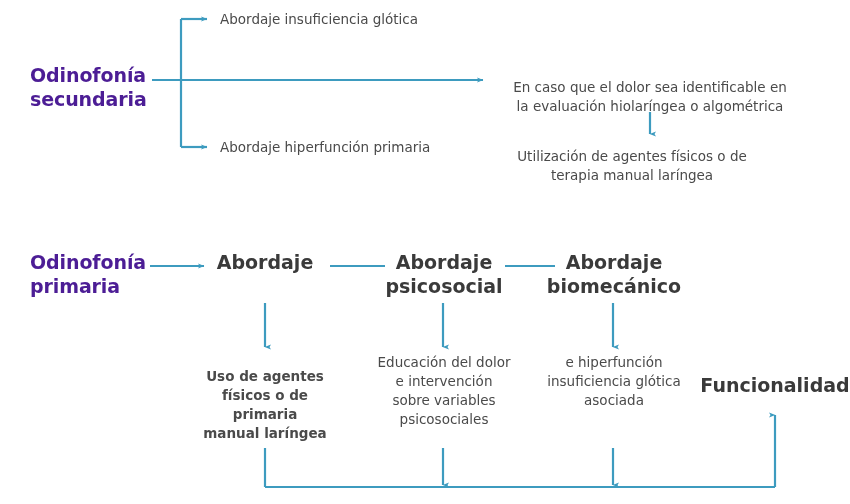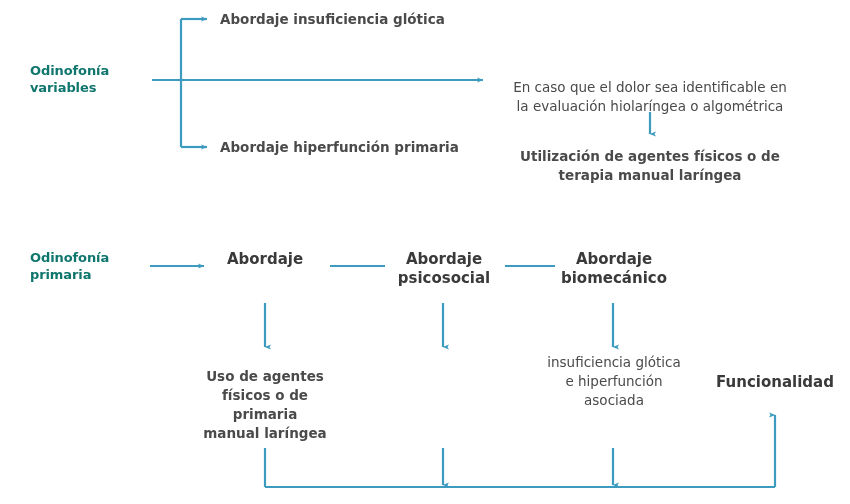--- a/index.html
+++ b/index.html
@@ -21,44 +21,44 @@
     top: 0;
     width: 850px;
     height: 504px;
     pointer-events: none;
   }
   .node {
     position: absolute;
     box-sizing: border-box;
   }
   .heading-blue {
-    color: #0f766e;
+    color: #4c1d95;
     font-weight: bold;
-    font-size: 13px;
+    font-size: 19px;
     line-height: 1.28;
     letter-spacing: -0.1px;
     text-align: left;
   }
   .label-bold {
     color: #3A3A3A;
     font-weight: bold;
-    font-size: 15px;
+    font-size: 19px;
     line-height: 1.28;
     text-align: center;
   }
   .label-plain {
     color: #4A4A4A;
     font-weight: normal;
     font-size: 13.5px;
     line-height: 1.42;
     text-align: center;
   }
   .label-left {
     color: #4A4A4A;
-    font-weight: bold;
+    font-weight: normal;
     font-size: 13.5px;
     line-height: 1.42;
     text-align: left;
   }
 </style>
 </head>
 <body>
 
 <div id="stage">
 
@@ -100,37 +100,37 @@
     <line x1="265" y1="487" x2="775" y2="487" stroke="#3D9BBF" stroke-width="2.2"></line>
 
     <line x1="443" y1="448" x2="443" y2="485" stroke="#3D9BBF" stroke-width="2.2" marker-end="url(#ah-down)"></line>
     <line x1="613" y1="448" x2="613" y2="485" stroke="#3D9BBF" stroke-width="2.2" marker-end="url(#ah-down)"></line>
 
     <line x1="775" y1="487" x2="775" y2="415" stroke="#3D9BBF" stroke-width="2.2" marker-end="url(#ah-up)"></line>
   </svg>
 
   <div class="node heading-blue" style="left:30px; top:63px; width:120px;">
     <div>Odinofonía</div>
-    <div>variables</div>
+    <div>secundaria</div>
   </div>
 
   <div class="node label-left" style="left:220px; top:10px; width:260px;">
     <div>Abordaje insuficiencia glótica</div>
   </div>
 
   <div class="node label-left" style="left:220px; top:138px; width:260px;">
     <div>Abordaje hiperfunción primaria</div>
   </div>
 
   <div class="node label-plain" style="left:500px; top:78px; width:300px;">
     <div>En caso que el dolor sea identificable en</div>
     <div>la evaluación hiolaríngea o algométrica</div>
   </div>
 
-  <div class="node label-plain" style="left:510px; top:147px; width:280px;font-weight:bold;">
+  <div class="node label-plain" style="left:492px; top:147px; width:280px;">
     <div>Utilización de agentes físicos o de</div>
     <div>terapia manual laríngea</div>
   </div>
 
   <div class="node heading-blue" style="left:30px; top:250px; width:120px;">
     <div>Odinofonía</div>
     <div>primaria</div>
   </div>
 
   <div class="node label-bold" style="left:195px; top:250px; width:140px;">
@@ -146,24 +146,30 @@
     <div>Abordaje</div>
     <div>biomecánico</div>
   </div>
 
   <div class="node label-plain" style="left:190px; top:367px; width:150px;font-weight:bold;">
     <div>Uso de agentes</div>
     <div>físicos o de primaria</div>
     <div>manual laríngea</div>
   </div>
 
+  <div class="node label-plain" style="left:368px; top:353px; width:152px;">
+    <div>Educación del dolor</div>
+    <div>e intervención</div>
+    <div>sobre variables</div>
+    <div>psicosociales</div>
+  </div>
 
   <div class="node label-plain" style="left:538px; top:353px; width:152px;">
+    <div>e hiperfunción</div>
     <div>insuficiencia glótica</div>
-    <div>e hiperfunción</div>
     <div>asociada</div>
   </div>
 
   <div class="node label-bold" style="left:700px; top:373px; width:150px;">
     <div>Funcionalidad</div>
   </div>
 
 </div>
 
 </body></html>

